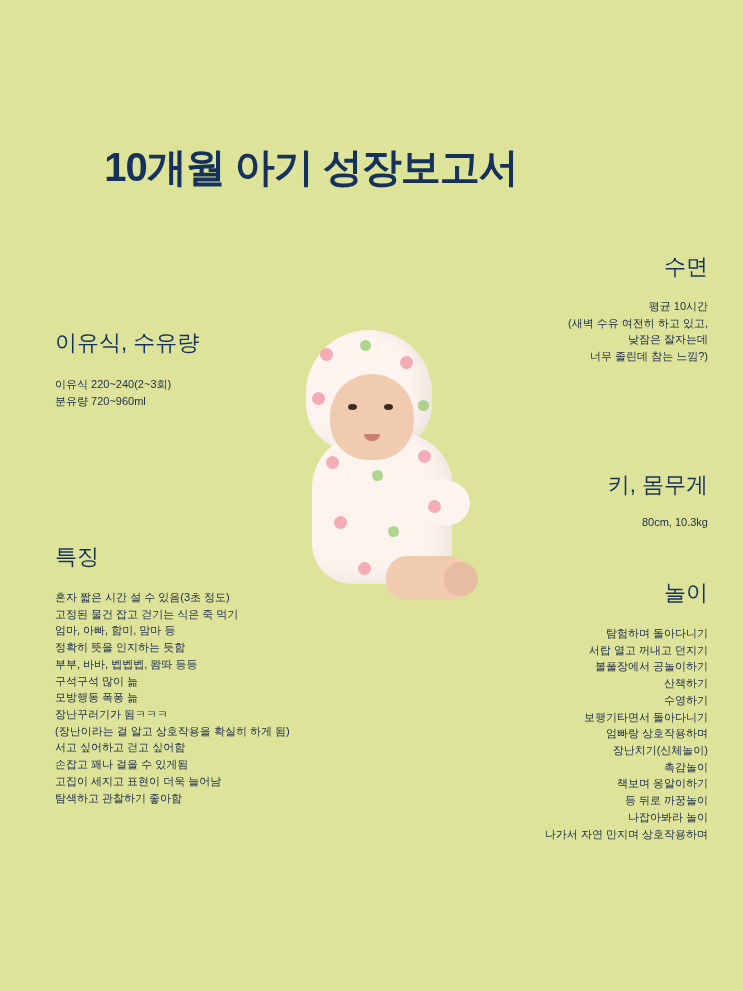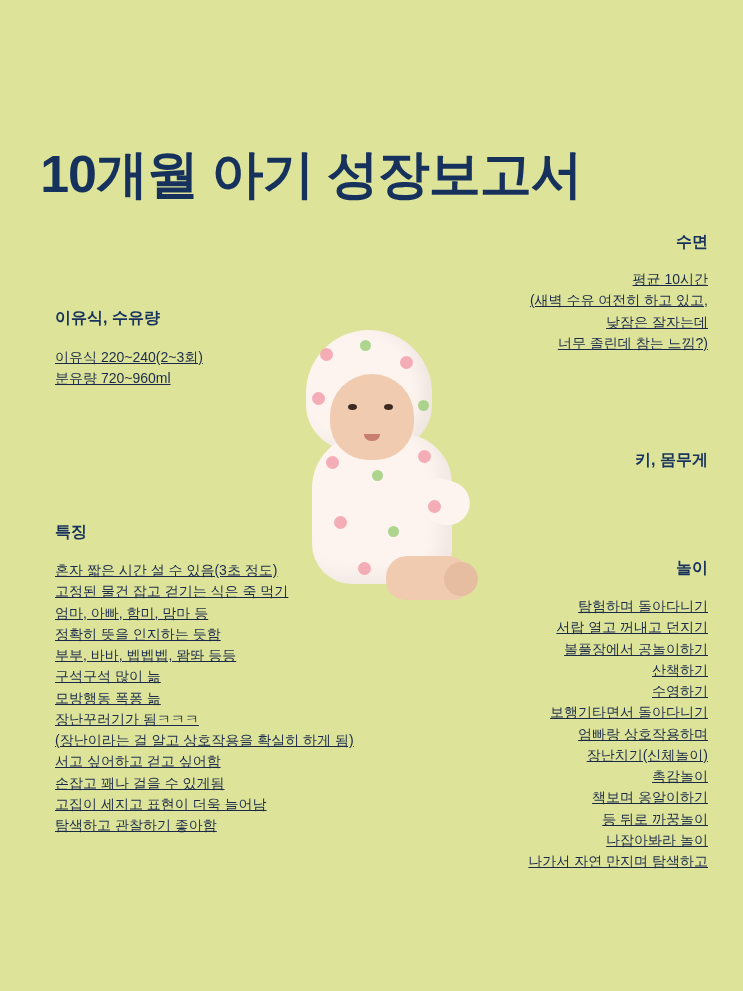--- a/index.html
+++ b/index.html
@@ -19,37 +19,37 @@
     position: relative;
     width: 743px;
     height: 991px;
   }
   .title {
     position: absolute;
     top: 140px;
     left: 0;
     width: 622px;
     text-align: center;
-    font-size: 52px;
+    font-size: 40px;
     font-weight: bold;
     letter-spacing: -1px;
     color: #16315c;
   }
 
   
   .sec-head {
-    font-size: 16px;
-    font-weight: bold;
+    font-size: 22px;
+    font-weight: normal;
     color: #16315c;
+    margin-top: 20px;
   }
   .sec-body {
-    font-size: 14px;
+    font-size: 11px;
     line-height: 1.52;
     color: #1b2a4a;
-    text-decoration: underline;
   }
 
   
   .block-feeding {
     position: absolute;
     left: 55px;
     top: 308px;
     width: 300px;
   }
   .block-feeding .sec-head { margin-bottom: 18px; }
@@ -220,20 +220,23 @@
     <div class="sec-body">
       <div class="line">평균 10시간</div>
       <div class="line">(새벽 수유 여전히 하고 있고,</div>
       <div class="line">낮잠은 잘자는데</div>
       <div class="line">너무 졸린데 참는 느낌?)</div>
     </div>
   </div>
 
   <div class="block-size">
     <div class="sec-head">키, 몸무게</div>
+    <div class="sec-body">
+      <div class="line">80cm, 10.3kg</div>
+    </div>
   </div>
 
   <div class="block-traits">
     <div class="sec-head">특징</div>
     <div class="sec-body">
       <div class="line">혼자 짧은 시간 설 수 있음(3초 정도)</div>
       <div class="line">고정된 물건 잡고 걷기는 식은 죽 먹기</div>
       <div class="line">엄마, 아빠, 함미, 맘마 등</div>
       <div class="line">정확히 뜻을 인지하는 듯함</div>
       <div class="line">부부, 바바, 벱벱벱, 뫔똬 등등</div>
@@ -256,17 +259,17 @@
       <div class="line">볼풀장에서 공놀이하기</div>
       <div class="line">산책하기</div>
       <div class="line">수영하기</div>
       <div class="line">보행기타면서 돌아다니기</div>
       <div class="line">엄빠랑 상호작용하며</div>
       <div class="line">장난치기(신체놀이)</div>
       <div class="line">촉감놀이</div>
       <div class="line">책보며 옹알이하기</div>
       <div class="line">등 뒤로 까꿍놀이</div>
       <div class="line">나잡아봐라 놀이</div>
-      <div class="line">나가서 자연 만지며 탐색하고</div>
+      <div class="line">나가서 자연 만지며 상호작용하며</div>
     </div>
   </div>
 
 </div>
 
 </body></html>

